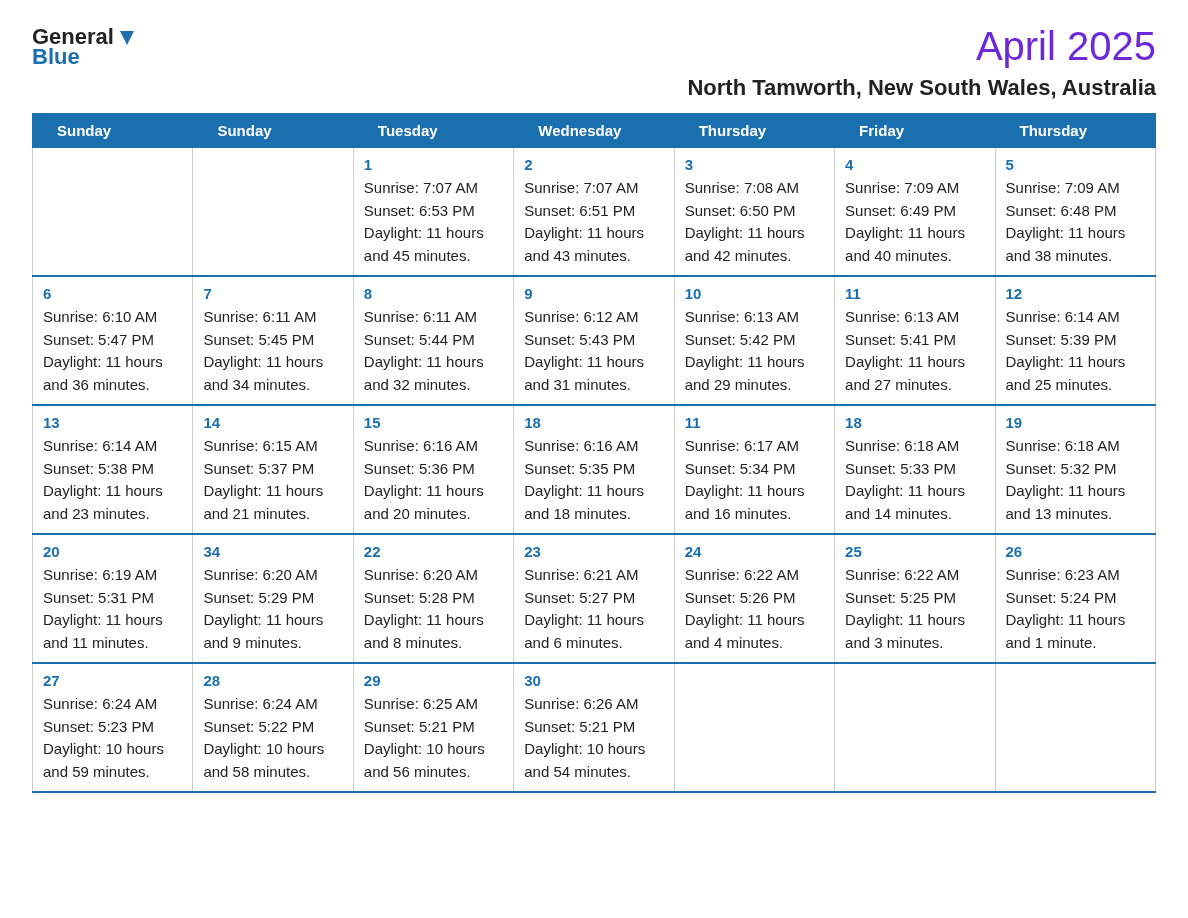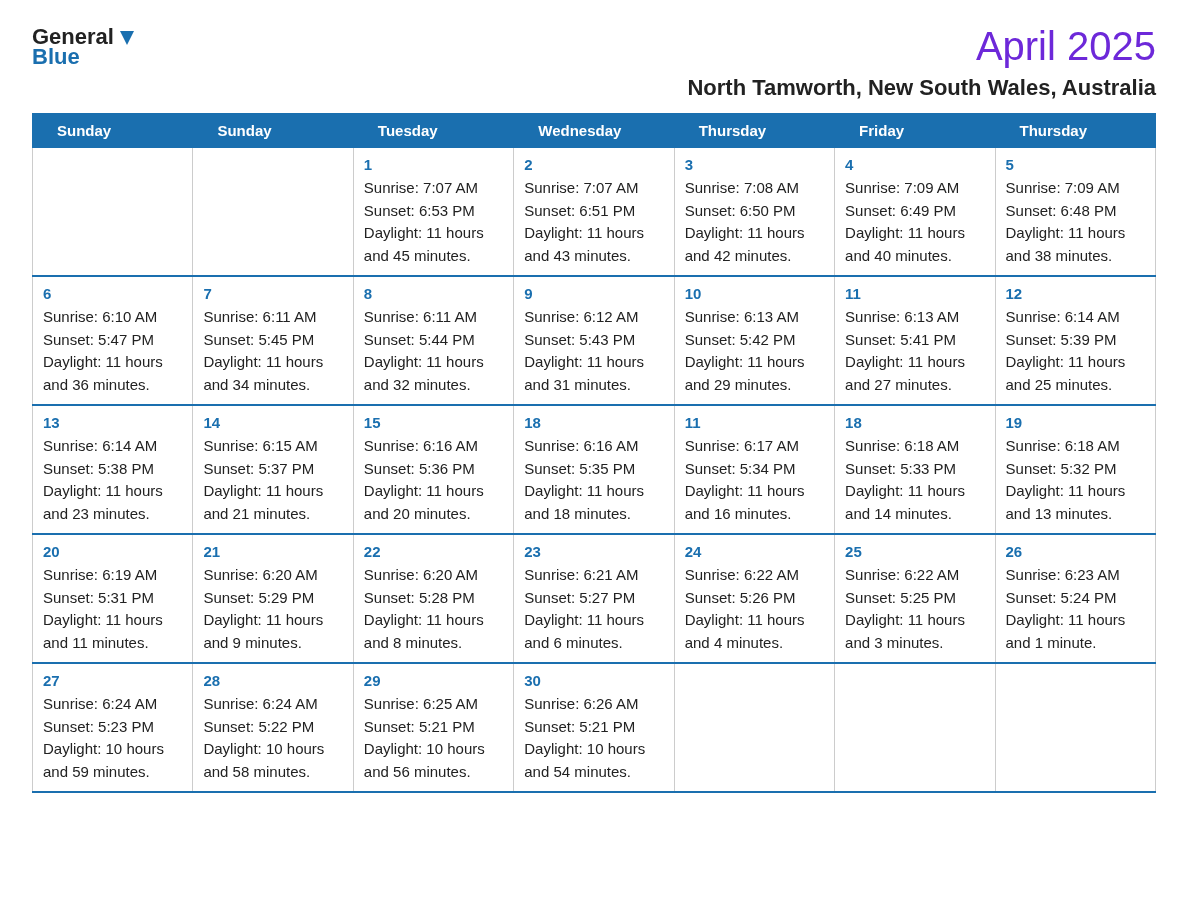--- a/index.html
+++ b/index.html
@@ -206,21 +206,21 @@
           <span class="day-num">19</span>
           <div class="day-info">Sunrise: 6:18 AM<br>Sunset: 5:32 PM<br>Daylight: 11 hours and 13 minutes.</div>
         </td>
       </tr>
       <tr>
         <td>
           <span class="day-num">20</span>
           <div class="day-info">Sunrise: 6:19 AM<br>Sunset: 5:31 PM<br>Daylight: 11 hours and 11 minutes.</div>
         </td>
         <td>
-          <span class="day-num">21</span>
+          <span class="day-num">34</span>
           <div class="day-info">Sunrise: 6:20 AM<br>Sunset: 5:29 PM<br>Daylight: 11 hours and 9 minutes.</div>
         </td>
         <td>
           <span class="day-num">22</span>
           <div class="day-info">Sunrise: 6:20 AM<br>Sunset: 5:28 PM<br>Daylight: 11 hours and 8 minutes.</div>
         </td>
         <td>
           <span class="day-num">23</span>
           <div class="day-info">Sunrise: 6:21 AM<br>Sunset: 5:27 PM<br>Daylight: 11 hours and 6 minutes.</div>
         </td>

